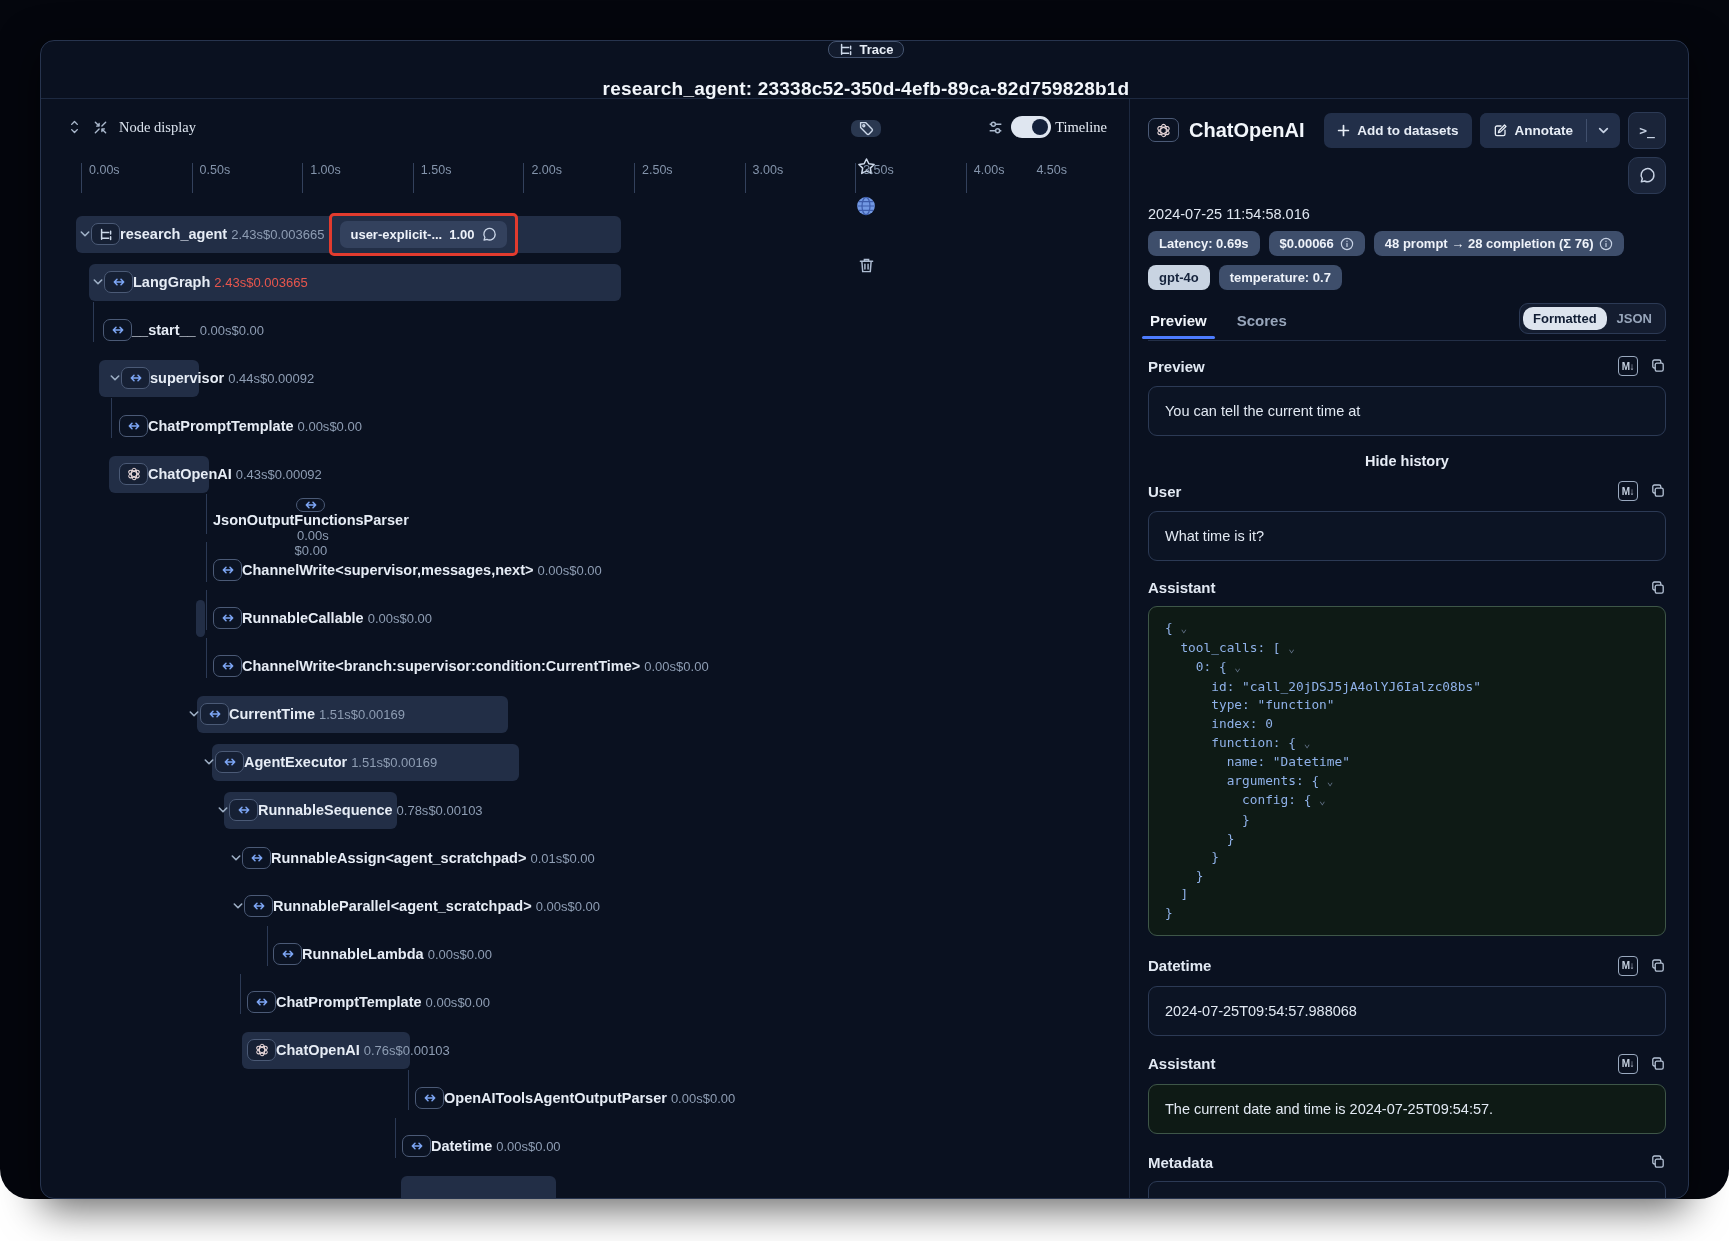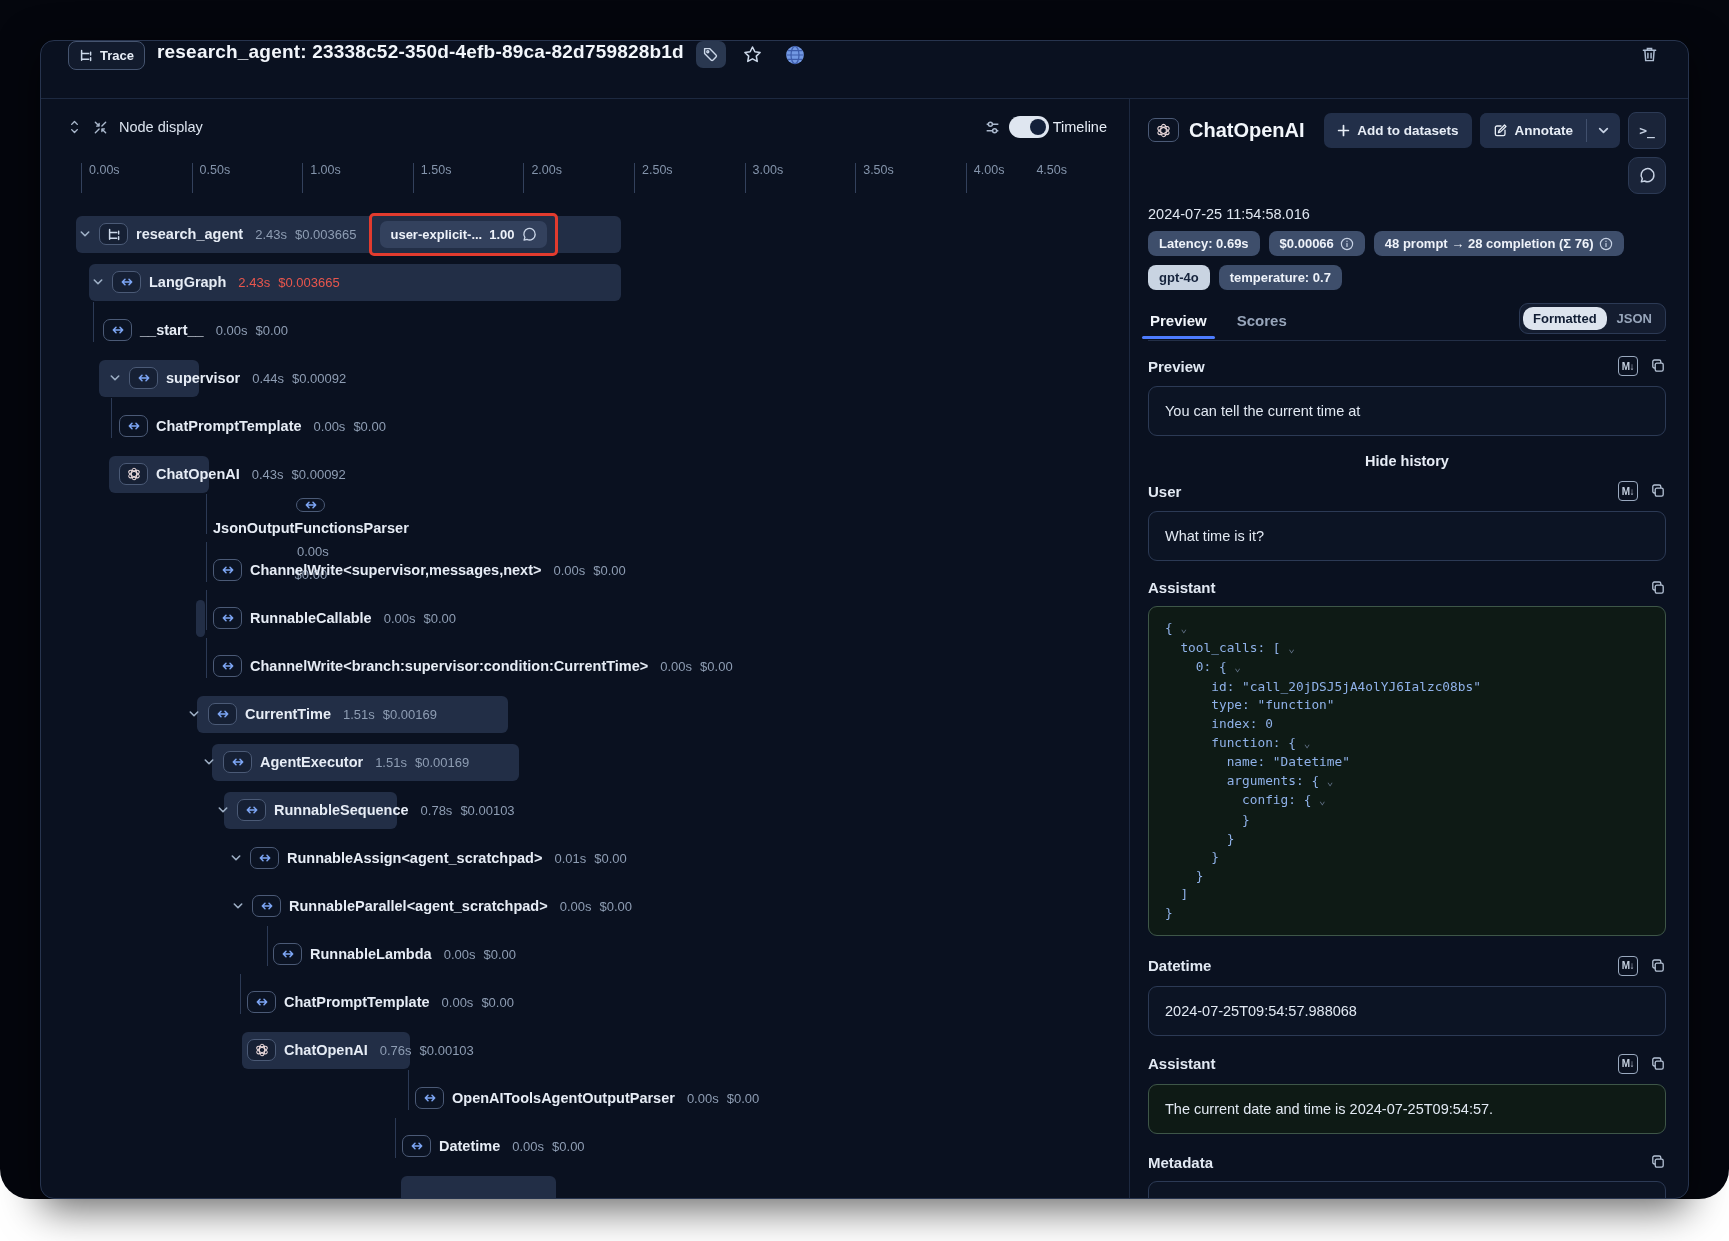--- a/index.html
+++ b/index.html
@@ -12,55 +12,55 @@
     position:absolute;left:0;top:0;width:1729px;height:1199px;
     background:#04060d;border-radius:0 0 30px 30px;
   }
   .window{
     position:absolute;left:40px;top:40px;width:1647px;height:1157px;
     background:#0a1120;border:1px solid #27344e;border-radius:14px;
     overflow:hidden;box-shadow:0 10px 40px rgba(0,0,0,.6);
   }
   
   .win-header{
-    height:57px;display:flex;align-items:flex-start;gap:12px;
-    padding:0 24px 0 27px;border-bottom:1px solid #1d2940;
+    height:57px;display:flex;align-items:center;gap:20px;
+    padding:0 24px 0 27px;border-bottom:1px solid #1d2940;flex-direction:column;
   }
   .trace-chip{
     display:inline-flex;align-items:center;gap:7px;height:27px;padding:0 10px;
     border:1px solid #45546f;border-radius:8px;background:#121b2d;
     color:#e7edf6;font-size:13px;font-weight:700;cursor:default;
   }
   .win-title{font-size:19px;font-weight:700;color:#f2f6fb;letter-spacing:.2px;}
   .icon-btn{
     display:inline-flex;align-items:center;justify-content:center;
     width:30px;height:27px;border-radius:7px;background:transparent;border:none;cursor:pointer;
   }
   .icon-btn.boxed{background:#2a3850;}
   .spacer{flex:1;}
   
   .body-wrap{display:flex;height:1099px;}
   .left-pane{position:relative;width:1088px;flex:0 0 1088px;border-right:1px solid #1d2940;overflow:hidden;}
   .right-pane{position:relative;flex:1;padding:12px 22px 0 18px;overflow:hidden;}
   
-  .controls{position:absolute;left:0;top:10px;width:100%;height:36px;display:flex;align-items:center;padding:0 22px;box-sizing:border-box;gap:4px;}
+  .controls{position:absolute;left:0;top:10px;width:100%;height:36px;display:flex;align-items:center;padding:0 22px;box-sizing:border-box;gap:4px;font-family:Liberation Serif, serif;}
   .controls .lbl{font-size:14.5px;color:#dbe3ee;font-weight:400;margin-left:4px;}
   .switch{width:40px;height:22px;border-radius:11px;background:#dfe6f0;position:relative;cursor:pointer;}
   .switch .knob{position:absolute;right:3px;top:3px;width:16px;height:16px;border-radius:50%;background:#13203a;}
   .timeline-lbl{font-size:14.5px;color:#e7edf6;font-weight:400;}
   
   .ruler{position:absolute;left:0;top:0;width:100%;height:100%;pointer-events:none;}
   .tick-line{position:absolute;top:64px;width:1px;height:30px;background:#33415c;}
   .tick-lbl{position:absolute;top:64px;font-size:12.5px;color:#8494ab;white-space:nowrap;}
   
   .rows{position:absolute;left:0;top:111px;width:100%;}
   .trow{position:relative;height:48px;cursor:pointer;}
   .trow .bar{position:absolute;top:6px;height:37px;border-radius:6px;background:#222e46;}
   .trow .guide{position:absolute;top:-4px;width:1px;height:40px;background:#2c3a55;}
-  .trow .content{position:absolute;top:0;height:48px;display:flex;align-items:center;gap:8px;}
+  .trow .content{position:absolute;top:0;height:48px;display:flex;align-items:center;}
   .trow .chev{display:inline-flex;width:12px;flex:0 0 12px;}
   .node-icon{
     display:inline-flex;align-items:center;justify-content:center;
     width:27px;height:20px;border:1.4px solid #4b5a76;border-radius:7px;background:rgba(13,21,38,.55);
   }
   .trow .nm{font-size:14.5px;font-weight:600;color:#e6ecf5;white-space:nowrap;}
   .trow .tm{font-size:13px;color:#8e9db3;margin-left:4px;white-space:nowrap;}
   .trow .ct{font-size:13px;color:#8e9db3;white-space:nowrap;}
   .trow .tm.red,.trow .ct.red{color:#e8564d;}
   .anno-wrap{position:relative;margin-left:16px;display:inline-flex;}

